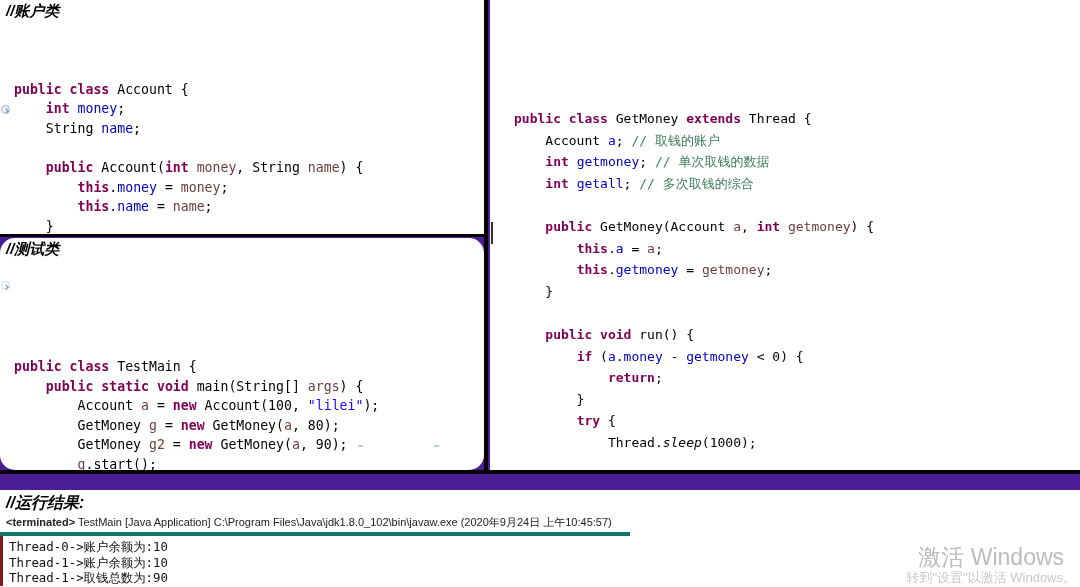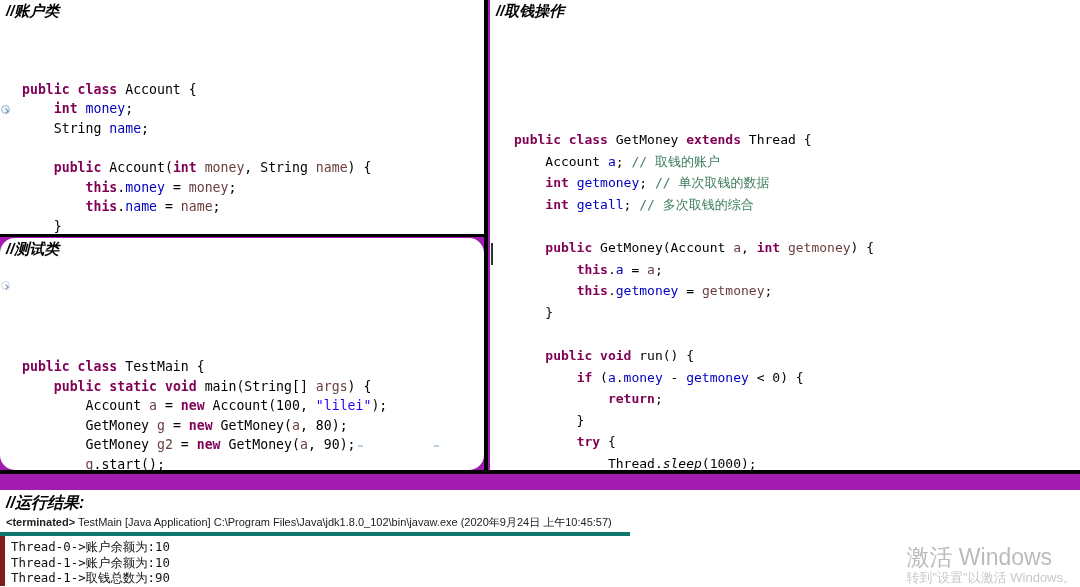--- a/index.html
+++ b/index.html
@@ -13,21 +13,21 @@
     font-family: "Liberation Sans", sans-serif;
     overflow: hidden;
     position: relative;
   }
 
   
   .page {
     position: relative;
     width: 1080px;
     height: 587px;
-    background: #a21caf;
+    background: #4c1d95;
   }
 
   .panel {
     position: absolute;
     background: #fff;
     overflow: hidden;
     box-sizing: border-box;
   }
 
   #panel-account   { left: 0;   top: 0;   width: 484px; height: 234px; }
@@ -61,21 +61,21 @@
   }
 
   
   .code {
     position: relative;
     font-family: "DejaVu Sans Mono", "Liberation Mono", monospace;
     font-size: 13.2px;
     line-height: 19.6px;
     color: #000;
     white-space: pre;
-    padding-left: 22px;
+    padding-left: 14px;
   }
   #panel-getmoney .code {
     padding-left: 24px;
     font-size: 13px;
     line-height: 21.6px;
   }
   .ln {
     position: relative;
     height: 19.6px;
     white-space: pre;
@@ -148,31 +148,31 @@
     box-sizing: border-box;
   }
   .console-head b { font-weight: bold; }
   .console-body {
     font-family: "DejaVu Sans Mono", "Liberation Mono", monospace;
     font-size: 12.4px;
     line-height: 15.6px;
     color: #111;
     padding: 3px 0 0 6px;
     white-space: pre;
-    border-left: 5px solid #7f1d1d;
+    border-left: 3px solid #7f1d1d;
     width: 400px;
     box-sizing: border-box;
   }
 
   
   .watermark {
     position: absolute;
     right: 4px;
     bottom: 2px;
-    text-align: left;
+    text-align: center;
     color: #b9bcbe;
     pointer-events: none;
     user-select: none;
   }
   .watermark .wm1 {
     font-family: "Liberation Sans", sans-serif;
     font-size: 23px;
     color: #b9bcbe;
     white-space: nowrap;
     line-height: 26px;
@@ -204,21 +204,20 @@
   <div class="panel" id="panel-testmain">
     <div class="section-title">//测试类</div>
     <div class="code" id="code-testmain">
       <div class="fold-marker" style="top:22px; border-color:#c8d6e8; background:#fff;"></div>
       <div class="gutter-dash" style="left:358px; top:186px;"></div>
       <div class="gutter-dash" style="left:434px; top:186px;"></div>
     <div class="ln"><span class="kw">public</span><span class="loc"> </span><span class="kw">class</span><span class="loc"> TestMain {</span></div><div class="ln"><span class="loc">    </span><span class="kw">public</span><span class="loc"> </span><span class="kw">static</span><span class="loc"> </span><span class="kw">void</span><span class="loc"> main(String[] </span><span class="parm">args</span><span class="loc">) {</span></div><div class="ln"><span class="loc">        Account </span><span class="parm">a</span><span class="loc"> = </span><span class="kw">new</span><span class="loc"> Account(100, </span><span class="str">"lilei"</span><span class="loc">);</span></div><div class="ln"><span class="loc">        GetMoney </span><span class="parm">g</span><span class="loc"> = </span><span class="kw">new</span><span class="loc"> GetMoney(</span><span class="parm">a</span><span class="loc">, 80);</span></div><div class="ln"><span class="loc">        GetMoney </span><span class="parm">g2</span><span class="loc"> = </span><span class="kw">new</span><span class="loc"> GetMoney(</span><span class="parm">a</span><span class="loc">, 90);</span></div><div class="ln"><span class="loc">        </span><span class="parm">g</span><span class="loc">.start();</span></div></div>
   </div>
 
   <div class="panel" id="panel-getmoney">
-    <div class="section-title">//取钱操作</div>
     <div class="code" id="code-getmoney">
       <div class="caret" style="left:1px; top:222px; height:22px;"></div>
       
     <div class="ln">&nbsp;</div><div class="ln"><span class="kw">public</span><span class="loc"> </span><span class="kw">class</span><span class="loc"> GetMoney </span><span class="kw">extends</span><span class="loc"> Thread {</span></div><div class="ln"><span class="loc">    Account </span><span class="fld">a</span><span class="loc">; </span><span class="cmt">// 取钱的账户</span></div><div class="ln"><span class="loc">    </span><span class="kw">int</span><span class="loc"> </span><span class="fld">getmoney</span><span class="loc">; </span><span class="cmt">// 单次取钱的数据</span></div><div class="ln"><span class="loc">    </span><span class="kw">int</span><span class="loc"> </span><span class="fld">getall</span><span class="loc">; </span><span class="cmt">// 多次取钱的综合</span></div><div class="ln">&nbsp;</div><div class="ln"><span class="loc">    </span><span class="kw">public</span><span class="loc"> GetMoney(Account </span><span class="parm">a</span><span class="loc">, </span><span class="kw">int</span><span class="loc"> </span><span class="parm">getmoney</span><span class="loc">) {</span></div><div class="ln"><span class="loc">        </span><span class="kw">this</span><span class="loc">.</span><span class="fld">a</span><span class="loc"> = </span><span class="parm">a</span><span class="loc">;</span></div><div class="ln"><span class="loc">        </span><span class="kw">this</span><span class="loc">.</span><span class="fld">getmoney</span><span class="loc"> = </span><span class="parm">getmoney</span><span class="loc">;</span></div><div class="ln"><span class="loc">    }</span></div><div class="ln">&nbsp;</div><div class="ln hl"><span class="loc">    </span><span class="kw">public</span><span class="loc"> </span><span class="kw">void</span><span class="loc"> run() {</span></div><div class="ln"><span class="loc">        </span><span class="kw">if</span><span class="loc"> (</span><span class="fld">a</span><span class="loc">.</span><span class="fld">money</span><span class="loc"> - </span><span class="fld">getmoney</span><span class="loc"> &lt; 0) {</span></div><div class="ln"><span class="loc">            </span><span class="kw">return</span><span class="loc">;</span></div><div class="ln"><span class="loc">        }</span></div><div class="ln"><span class="loc">        </span><span class="kw">try</span><span class="loc"> {</span></div><div class="ln"><span class="loc">            Thread.</span><span class="ital">sleep</span><span class="loc">(1000);</span></div></div>
   </div>
 
   <div class="panel" id="panel-result">
     <div class="section-title">//运行结果:</div>
     <div class="console-head">
       <b>&lt;terminated&gt;</b><span> TestMain [Java Application] C:\Program Files\Java\jdk1.8.0_102\bin\javaw.exe (2020年9月24日 上午10:45:57)</span>

